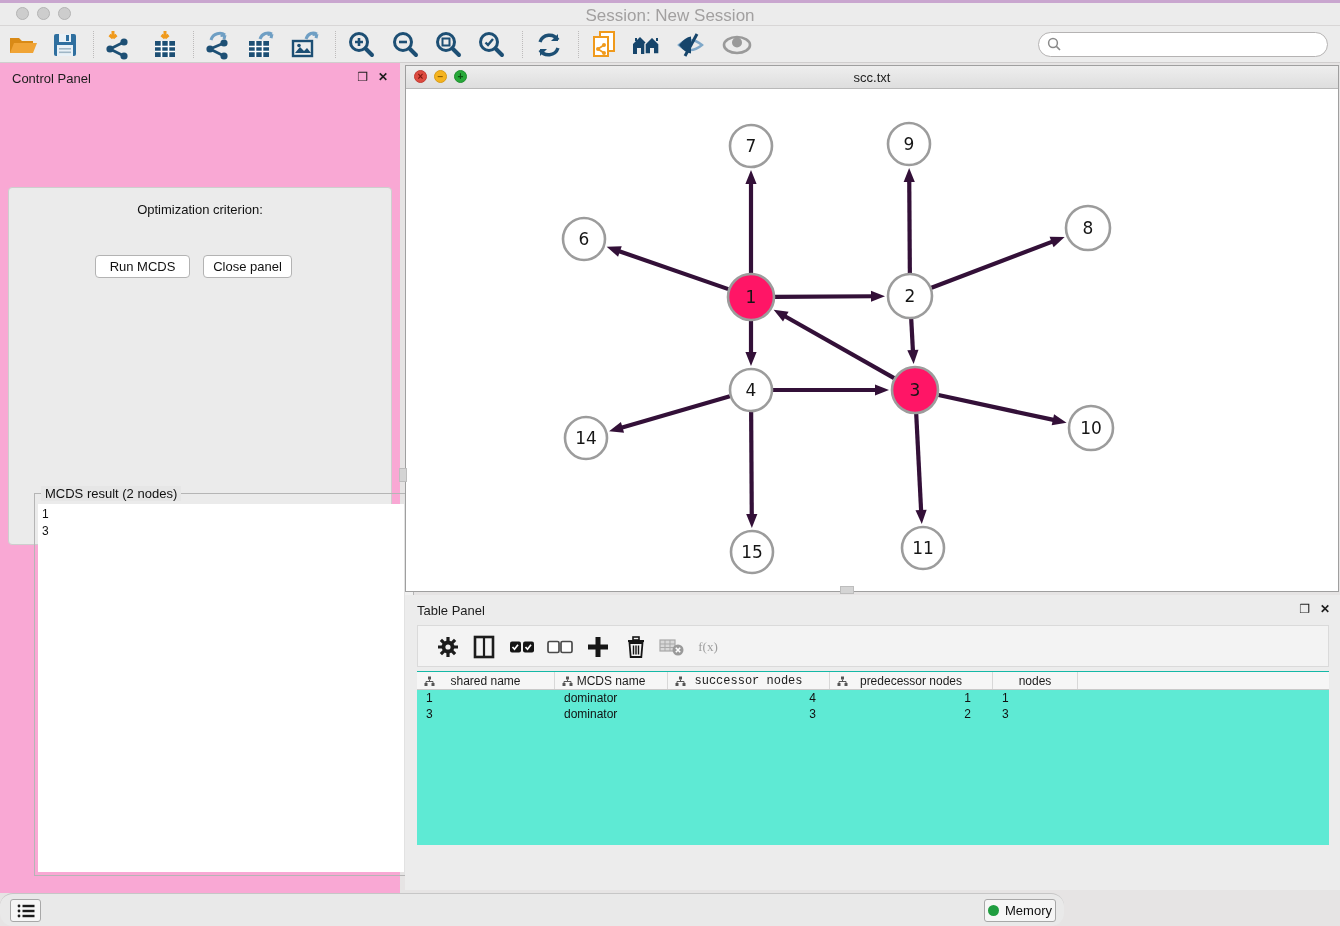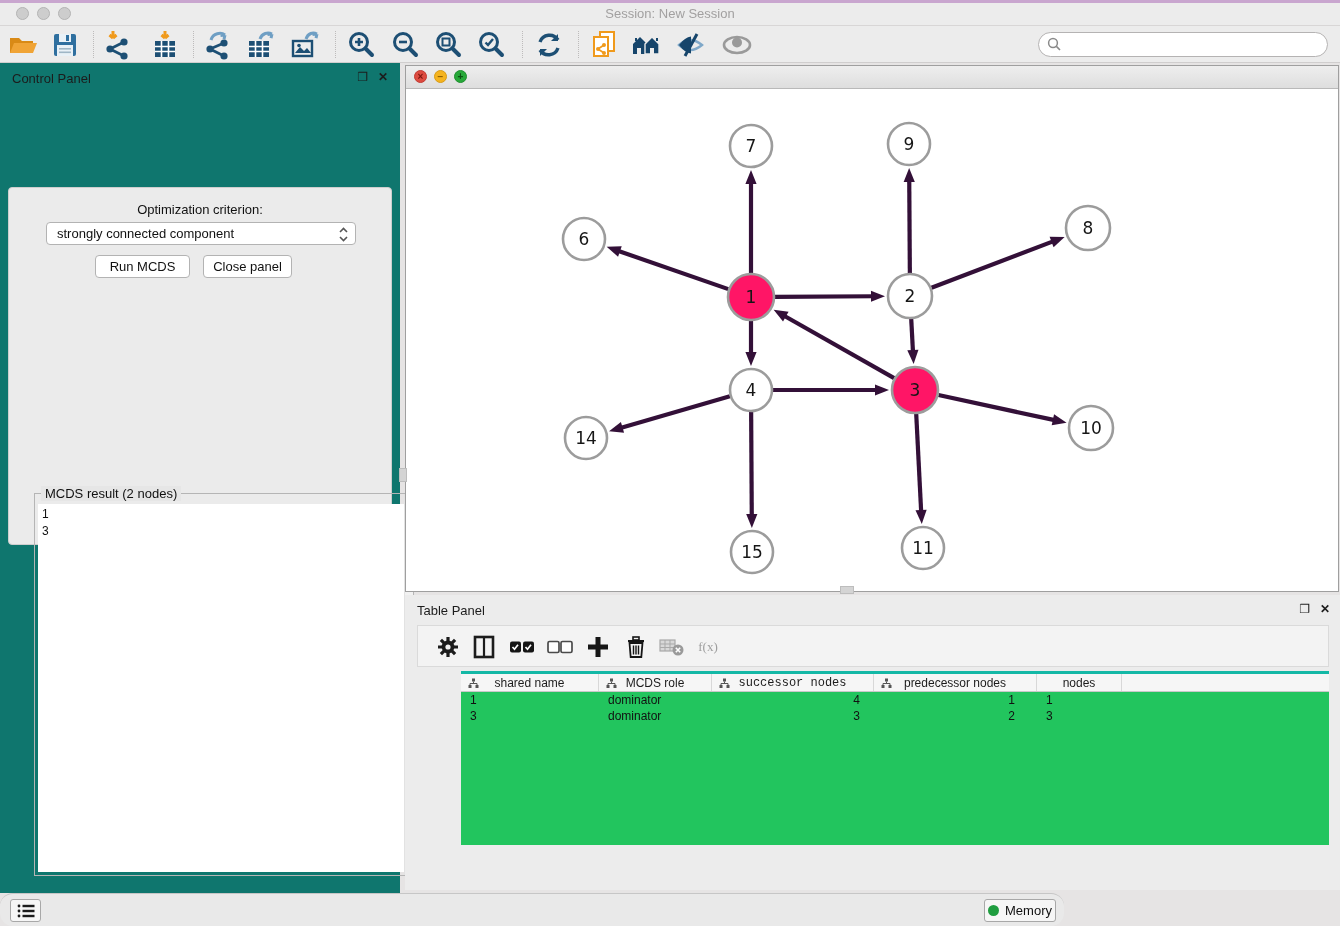--- a/index.html
+++ b/index.html
@@ -11,42 +11,42 @@
     -webkit-font-smoothing:antialiased;
   }
   
   .titlebar {
     position:absolute; left:0; top:0; width:1340px; height:26px;
     background:#ececec; border-bottom:1px solid #d8d6d6;
   }
   .titlebar .accent { position:absolute; left:0; top:0; width:100%; height:3px; background:#c9a6cf; }
   .titlebar .title {
     position:absolute; left:0; right:0; top:6px; text-align:center;
-    font-size:13px; color:#a2a0a0;
+    font-size:17px; color:#a2a0a0;
   }
   .tl-dot { position:absolute; top:7px; width:13px; height:13px; border-radius:50%;
     background:#cdcdcd; border:1px solid #b4b4b4; }
   
   .toolbar {
     position:absolute; left:0; top:26px; width:1340px; height:37px;
     background:#ececec; border-bottom:1px solid #d0cece;
   }
   .tb-icon { position:absolute; top:4px; width:34px; height:30px; display:flex;
     align-items:center; justify-content:center; cursor:default; }
   .tb-sep { position:absolute; top:5px; height:27px; width:0;
     border-left:1px dotted #bdbbbb; }
   .searchbox {
     position:absolute; right:12px; top:6px; width:290px; height:25px;
     background:#fff; border:1px solid #b5b3b3; border-radius:13px;
     display:flex; align-items:center; padding-left:8px;
   }
   .searchbox input { border:none; outline:none; flex:1; font-size:13px; background:transparent;
     font-family:"Liberation Sans", sans-serif; }
   
-  .control-panel { position:absolute; left:0; top:63px; width:400px; height:830px; background:#0f766e; }
+  .control-panel { position:absolute; left:0; top:63px; width:400px; height:830px; background:#f9a8d4; }
   .panel-header { position:relative; height:30px; }
   .panel-header .ph-title { position:absolute; left:12px; top:8px; font-size:13px; color:#1c1c1c; }
   .ph-btn { position:absolute; top:8px; font-size:12px; color:#1c1c1c; line-height:13px; }
   .cp-tabs-row { position:absolute; left:0; top:96px; width:400px; text-align:center; }
   .tabgroup { display:inline-flex; border:1px solid #b9b9b9; border-radius:4px; overflow:hidden; background:#fff; }
   .tabgroup .tab { padding:3px 13px; font-size:13px; font-weight:700; color:#1c1c1c;
     border-right:1px solid #c4c4c4; background:#fff; }
   .tabgroup .tab:last-child { border-right:none; }
   .tabgroup .tab.active { background:#e2e2e2; color:#c9c9c9; }
   .cp-inner {
@@ -88,22 +88,22 @@
   .net-canvas { position:absolute; left:0; top:23px; right:0; bottom:0; background:#fff; }
   .splitter-h { position:absolute; left:840px; top:586px; width:14px; height:8px;
     background:#d4d4d4; border:1px solid #bdbdbd; }
   .splitter-v { position:absolute; left:399px; top:468px; width:8px; height:14px;
     background:#d4d4d4; border:1px solid #bdbdbd; }
   
   .table-panel { position:absolute; left:405px; top:595px; width:935px; height:295px; background:#ececec; }
   .tp-toolbar { position:absolute; left:12px; top:30px; right:11px; height:42px;
     background:#f3f3f3; border:1px solid #dadada; }
   .tp-icon { position:absolute; top:6px; width:32px; height:30px; display:flex; align-items:center; justify-content:center; }
-  .tp-table { position:absolute; left:12px; top:76px; right:11px; bottom:45px; background:#22c55e;
-    border-top:3px solid #14b8a6;margin-left:44px; }
+  .tp-table { position:absolute; left:12px; top:76px; right:11px; bottom:45px; background:#5eead4;
+    border-top:1px solid #14b8a6; }
   .t-head { display:flex; height:18px; background:#f6f6f6; border-bottom:1px solid #c9c9c9; }
   .t-hcell { position:relative; border-right:1px solid #d8d8d8; font-size:12px; color:#1c1c1c;
     display:flex; align-items:center; justify-content:center; }
   .t-hcell .tree { position:absolute; left:7px; top:4px; }
   .t-row { display:flex; height:16px; }
   .t-cell { font-size:12px; color:#111; line-height:16px; white-space:nowrap; overflow:hidden; }
   .tp-tabs-row { position:absolute; left:0; bottom:8px; width:100%; text-align:center; }
   
   .statusbar { position:absolute; left:0; top:893px; width:1064px; height:33px;
     background:#e9e9e9; border-top:1px solid #c6c6c6;border-radius:13px; }
@@ -263,29 +263,20 @@
 </div>
 
 <div class="control-panel">
   <div class="panel-header">
     <span class="ph-title">Control Panel</span>
     <span class="ph-btn" style="right:32px">❐</span>
     <span class="ph-btn" style="right:12px; font-weight:700">✕</span>
   </div>
   <div class="cp-inner">
     <div class="opt-label">Optimization criterion:</div>
-    <div class="dropdown">
-      <span>strongly connected component</span>
-      <span class="dd-stepper">
-        <svg width="11" height="19" viewBox="0 0 11 19">
-          <path d="M2 7 L5.5 3.5 L9 7" stroke="#555" stroke-width="1.6" fill="none"></path>
-          <path d="M2 12 L5.5 15.5 L9 12" stroke="#555" stroke-width="1.6" fill="none"></path>
-        </svg>
-      </span>
-    </div>
     <div class="btn" style="left:86px; top:67px; width:95px">
       <span>Run MCDS</span>
     </div>
     <div class="btn" style="left:194px; top:67px; width:89px">
       <span>Close panel</span>
     </div>
   </div>
   <div class="result-box">
     <span class="result-legend">MCDS result (2 nodes)</span>
     <div class="result-area" id="result-lines">
@@ -294,20 +285,21 @@
       </div>
     <div class="result-scroll"></div>
   </div>
 </div>
 
 <div class="net-window">
   <div class="net-titlebar">
     <div class="nt-dot" style="left:8px; background:#dd4b40; border:1px solid #c13a32; color:#7e1510">×</div>
     <div class="nt-dot" style="left:28px; background:#f5b31e; border:1px solid #d79c16; color:#8a5d00">−</div>
     <div class="nt-dot" style="left:48px; background:#27a839; border:1px solid #1e8f2f; color:#0b5213">+</div>
+    <div class="net-title">scc.txt</div>
   </div>
   <div class="net-canvas">
     <svg id="graph-svg" width="932" height="502" viewBox="0 0 932 502">
         <line x1="345" y1="184" x2="345" y2="92" stroke="#331038" stroke-width="4.2"></line>
         <polygon points="345,81 350.6,95 339.4,95" fill="#331038"></polygon>
         <line x1="322.328416377932" y1="200.1260368258686" x2="211.06272611551583" y2="161.48286296227496" stroke="#331038" stroke-width="4.2"></line>
         <polygon points="200.671583622068,157.8739631741314 215.73393214223833,157.17707218055887 212.05941599431034,167.7571445375239" fill="#331038"></polygon>
         <line x1="368.9995253493132" y1="207.84905958899802" x2="468.0007119760302" y2="207.22641061650293" stroke="#331038" stroke-width="4.2"></line>
         <polygon points="479.00049442779874,207.1572295947937 465.03599073659984,212.84516741605125 464.96555187813226,201.6453889197051" fill="#331038"></polygon>
         <line x1="345" y1="232" x2="345" y2="266" stroke="#331038" stroke-width="4.2"></line>
@@ -432,21 +424,21 @@
           </svg>
           <span>shared name</span>
         </div>
         <div class="t-hcell" style="width: 113px;">
           <svg class="tree" width="11" height="11" viewBox="0 0 11 11">
             <rect x="4" y="0.5" width="3" height="3" fill="#555"></rect>
             <rect x="0.5" y="7" width="3" height="3" fill="#555"></rect>
             <rect x="7.5" y="7" width="3" height="3" fill="#555"></rect>
             <path d="M5.5 3.5 V5.5 M2 7 V5.5 H9 V7" stroke="#555" stroke-width="1" fill="none"></path>
           </svg>
-          <span>MCDS role</span>
+          <span>MCDS name</span>
         </div>
         <div class="t-hcell" style="width: 162px; font-family: Liberation Mono, monospace;">
           <svg class="tree" width="11" height="11" viewBox="0 0 11 11">
             <rect x="4" y="0.5" width="3" height="3" fill="#555"></rect>
             <rect x="0.5" y="7" width="3" height="3" fill="#555"></rect>
             <rect x="7.5" y="7" width="3" height="3" fill="#555"></rect>
             <path d="M5.5 3.5 V5.5 M2 7 V5.5 H9 V7" stroke="#555" stroke-width="1" fill="none"></path>
           </svg>
           <span>successor nodes</span>
         </div>

